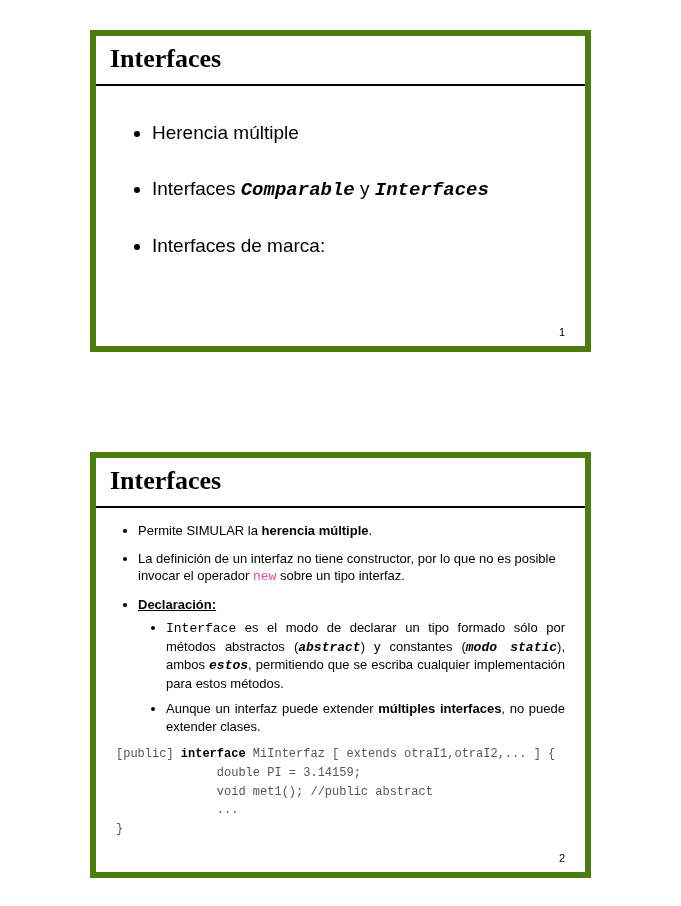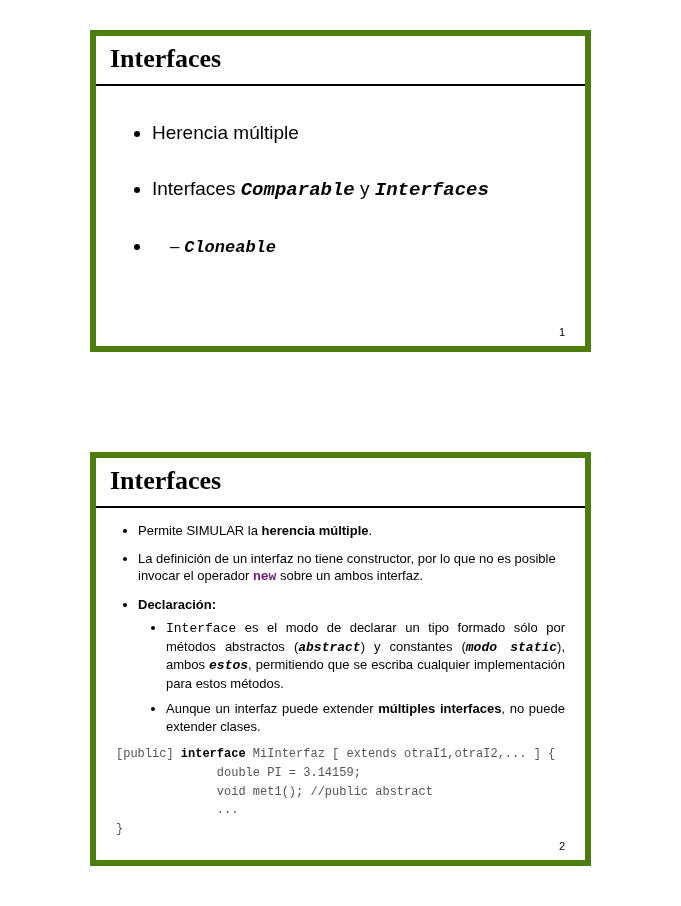--- a/index.html
+++ b/index.html
@@ -34,35 +34,35 @@
     position: relative;
     border-radius: 8px;
   }
   .slide1 .slide-body { padding: 36px 28px 40px 28px; font-size: 19px; }
   ul.top { list-style: disc; padding-left: 28px; margin: 0; }
   ul.top > li { margin-bottom: 34px; }
   ul.sub { list-style: none; padding-left: 18px; margin: 10px 0 0 0; font-size: 17px; }
   ul.sub > li::before { content: "– "; }
   .mono { font-family: "Courier New", Courier, monospace; font-weight: bold; font-style: italic; }
   .mono-plain { font-family: "Courier New", Courier, monospace; }
-  .mono-color { font-family: "Courier New", Courier, monospace; font-weight: bold; color: #701a75; }
+  .mono-color { font-family: "Courier New", Courier, monospace; font-weight: normal; color: #ec4899; }
   .pagenum {
     position: absolute;
     right: 20px;
     bottom: 8px;
     font-size: 11px;
   }
 
   
-  .slide2 .slide-body { padding: 14px 20px 22px 20px; font-size: 13px; }
+  .slide2 .slide-body { padding: 14px 20px 34px 20px; font-size: 13px; }
   ul.s2 { list-style: disc; padding-left: 22px; margin: 0; }
   ul.s2 > li { margin-bottom: 10px; line-height: 1.35; }
   ul.s2sub { list-style: disc; padding-left: 28px; margin: 6px 0 10px 0; }
   ul.s2sub > li { margin-bottom: 8px; text-align: justify; line-height: 1.35; font-family: inherit; }
-  .decl-head { font-weight: bold; }
+  .decl-head { font-weight: bold; text-decoration: underline; }
   .codeblock {
     font-family: "Courier New", Courier, monospace;
     font-size: 12px;
     white-space: pre;
     margin: 8px 0 0 0;
     line-height: 1.55;
     color: #555;
   }
   .codeblock .kw { font-weight: bold; color: #000; }
   .gap { height: 100px; }
@@ -74,40 +74,38 @@
 
   <div class="slide slide1">
     <div class="slide-header">Interfaces</div>
     <div class="slide-body">
       <ul class="top">
         <li>Herencia múltiple</li>
         <li>
           <span>Interfaces </span><span class="mono">Comparable</span><span> y </span><span class="mono">Interfaces</span>
         </li>
         <li style="margin-bottom:10px;">
-          <ul class="sub">
-            <li><span class="mono">Cloneable</span></li>
-          </ul>
+          <span>Interfaces de marca:</span>
         </li>
       </ul>
       <div class="pagenum">1</div>
     </div>
   </div>
 
   <div class="gap"></div>
 
   <div class="slide slide2">
     <div class="slide-header">Interfaces</div>
     <div class="slide-body">
       <ul class="s2">
         <li>
           <span>Permite SIMULAR la </span><b>herencia múltiple</b><span>.</span>
         </li>
         <li>
-          <span>La definición de un interfaz no tiene constructor, por lo que no es posible invocar el operador </span><span class="mono-color">new</span><span> sobre un ambos interfaz.</span>
+          <span>La definición de un interfaz no tiene constructor, por lo que no es posible invocar el operador </span><span class="mono-color">new</span><span> sobre un tipo interfaz.</span>
         </li>
         <li>
           <span class="decl-head">Declaración:</span>
           <ul class="s2sub">
             <li>
               <span class="mono-plain">Interface</span><span> es el modo de declarar un tipo formado sólo por métodos abstractos (</span><span class="mono">abstract</span><span>) y constantes (</span><span class="mono">modo static</span><span>), ambos </span><span class="mono">estos</span><span>, permitiendo que se escriba cualquier implementación para estos métodos.</span>
             </li>
             <li>
               <span>Aunque un interfaz puede extender </span><b>múltiples interfaces</b><span>, no puede extender clases.</span>
             </li>

